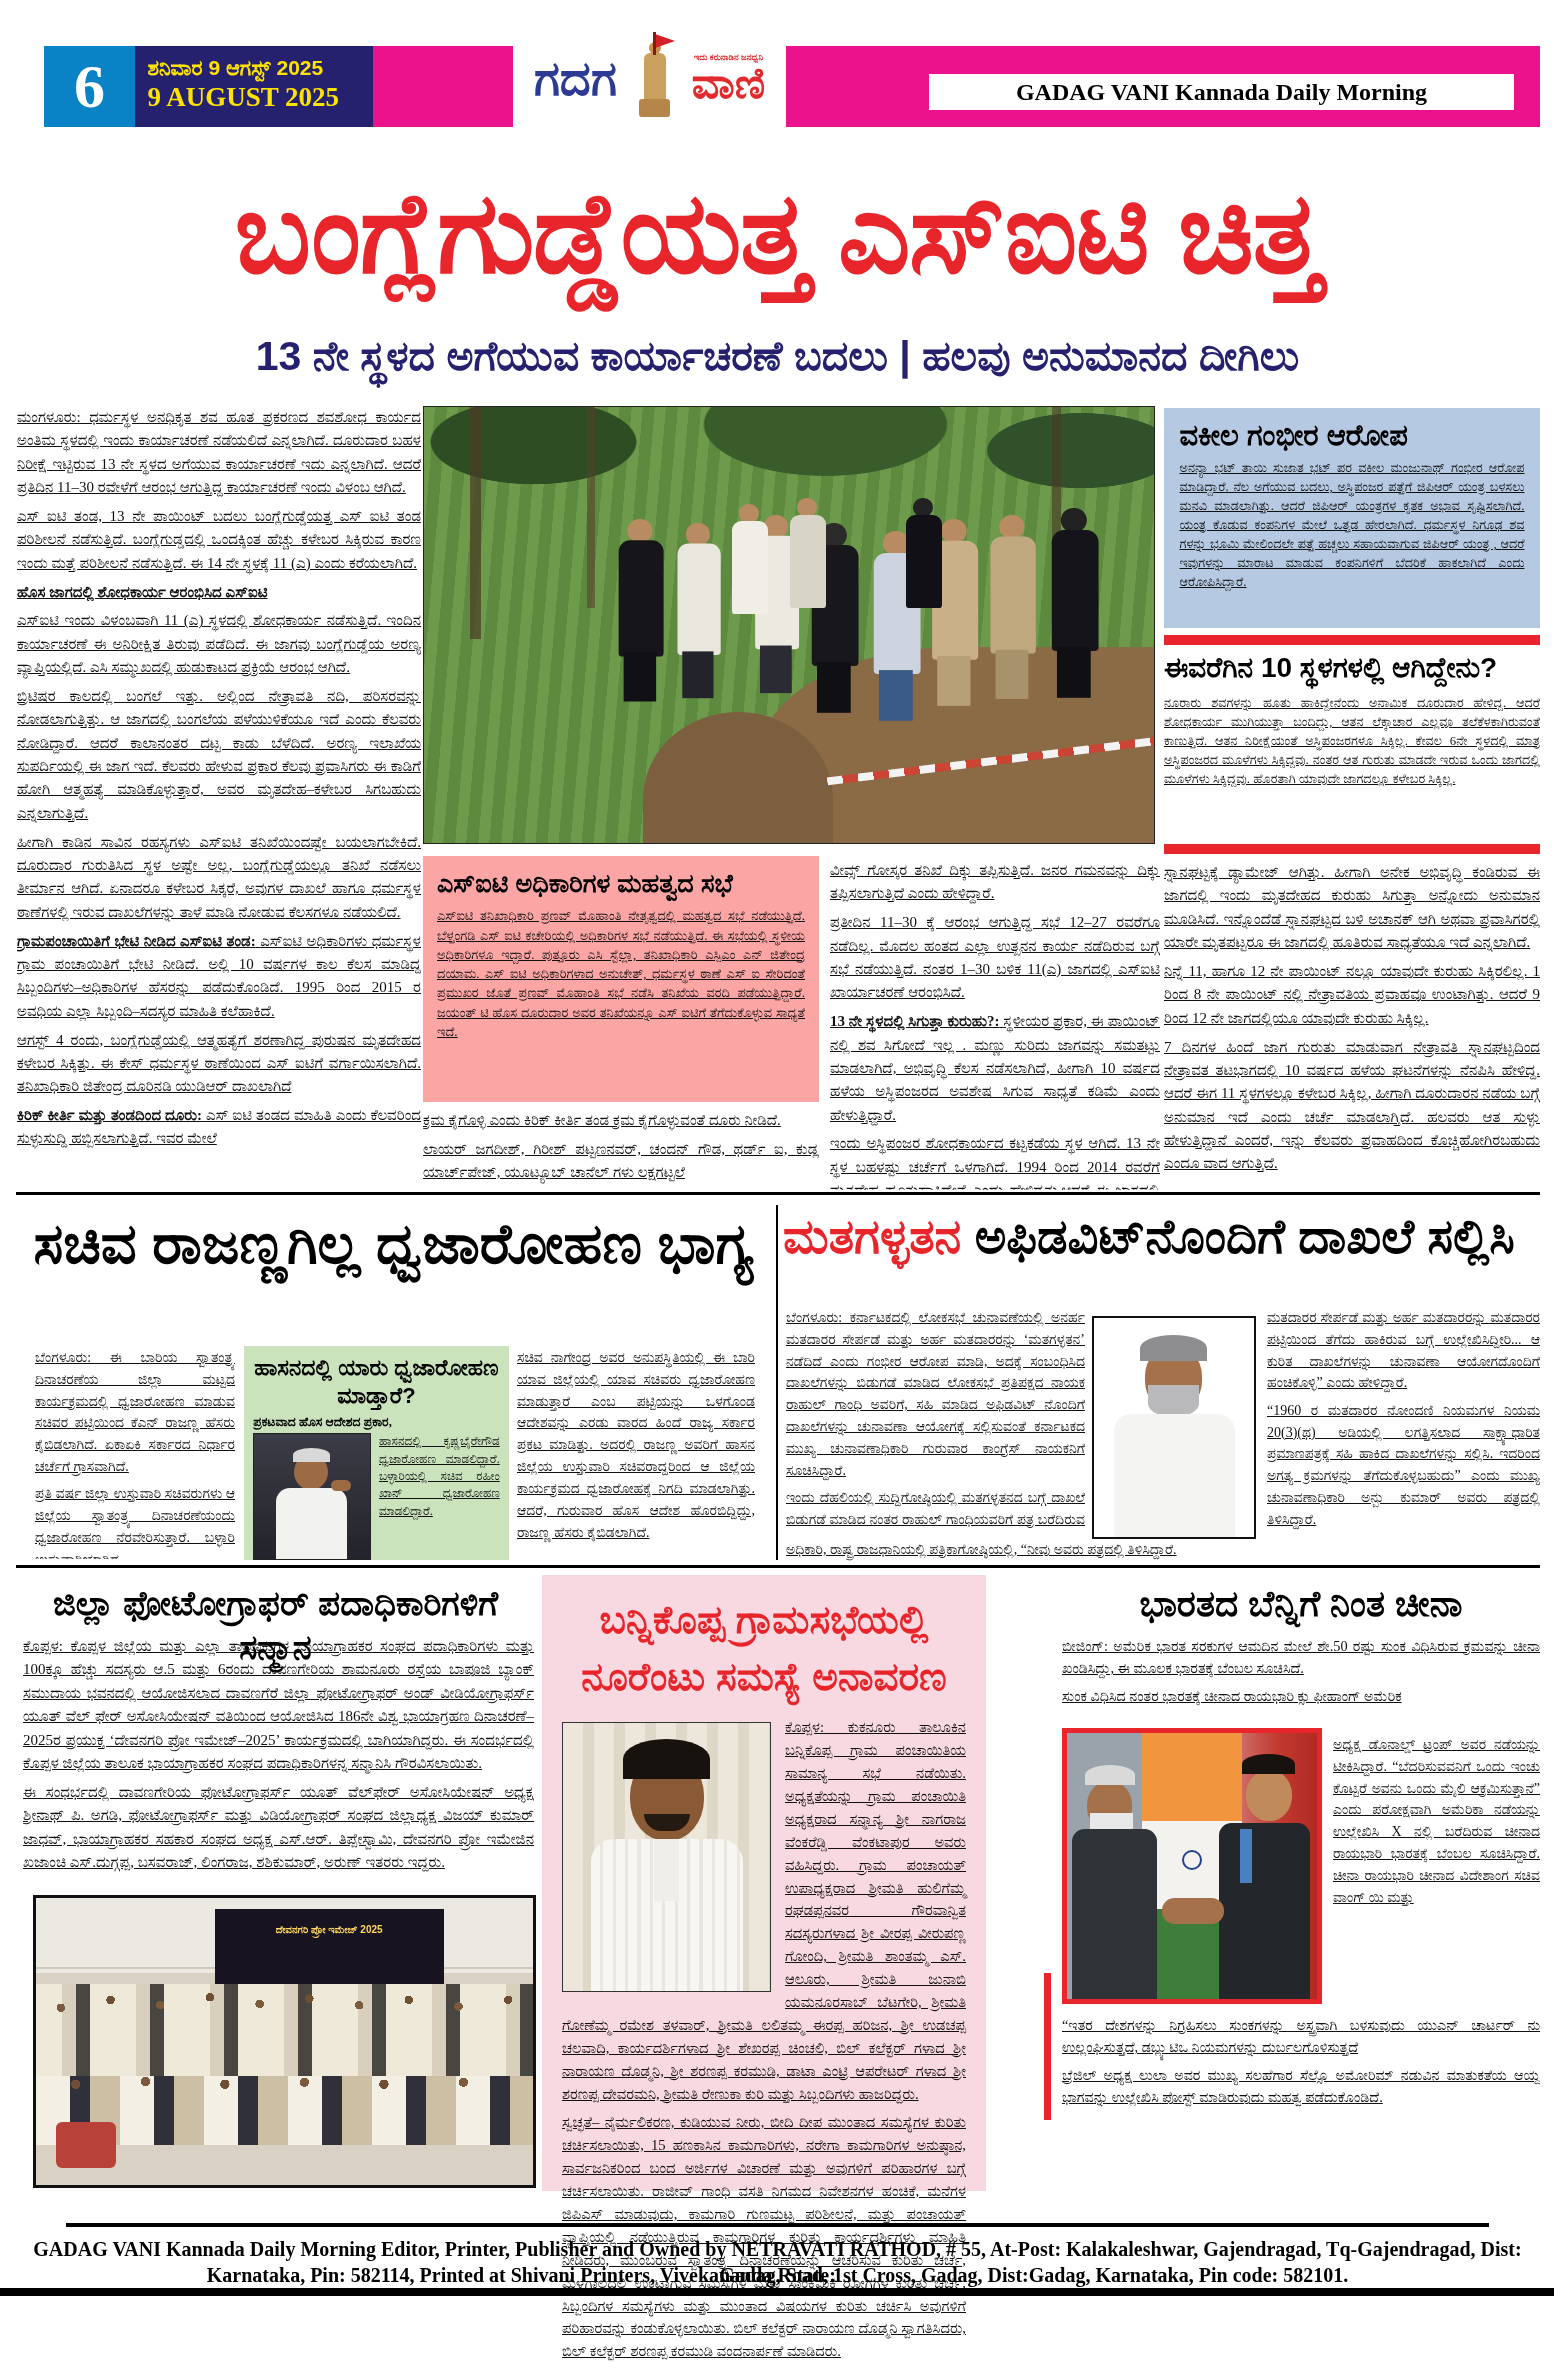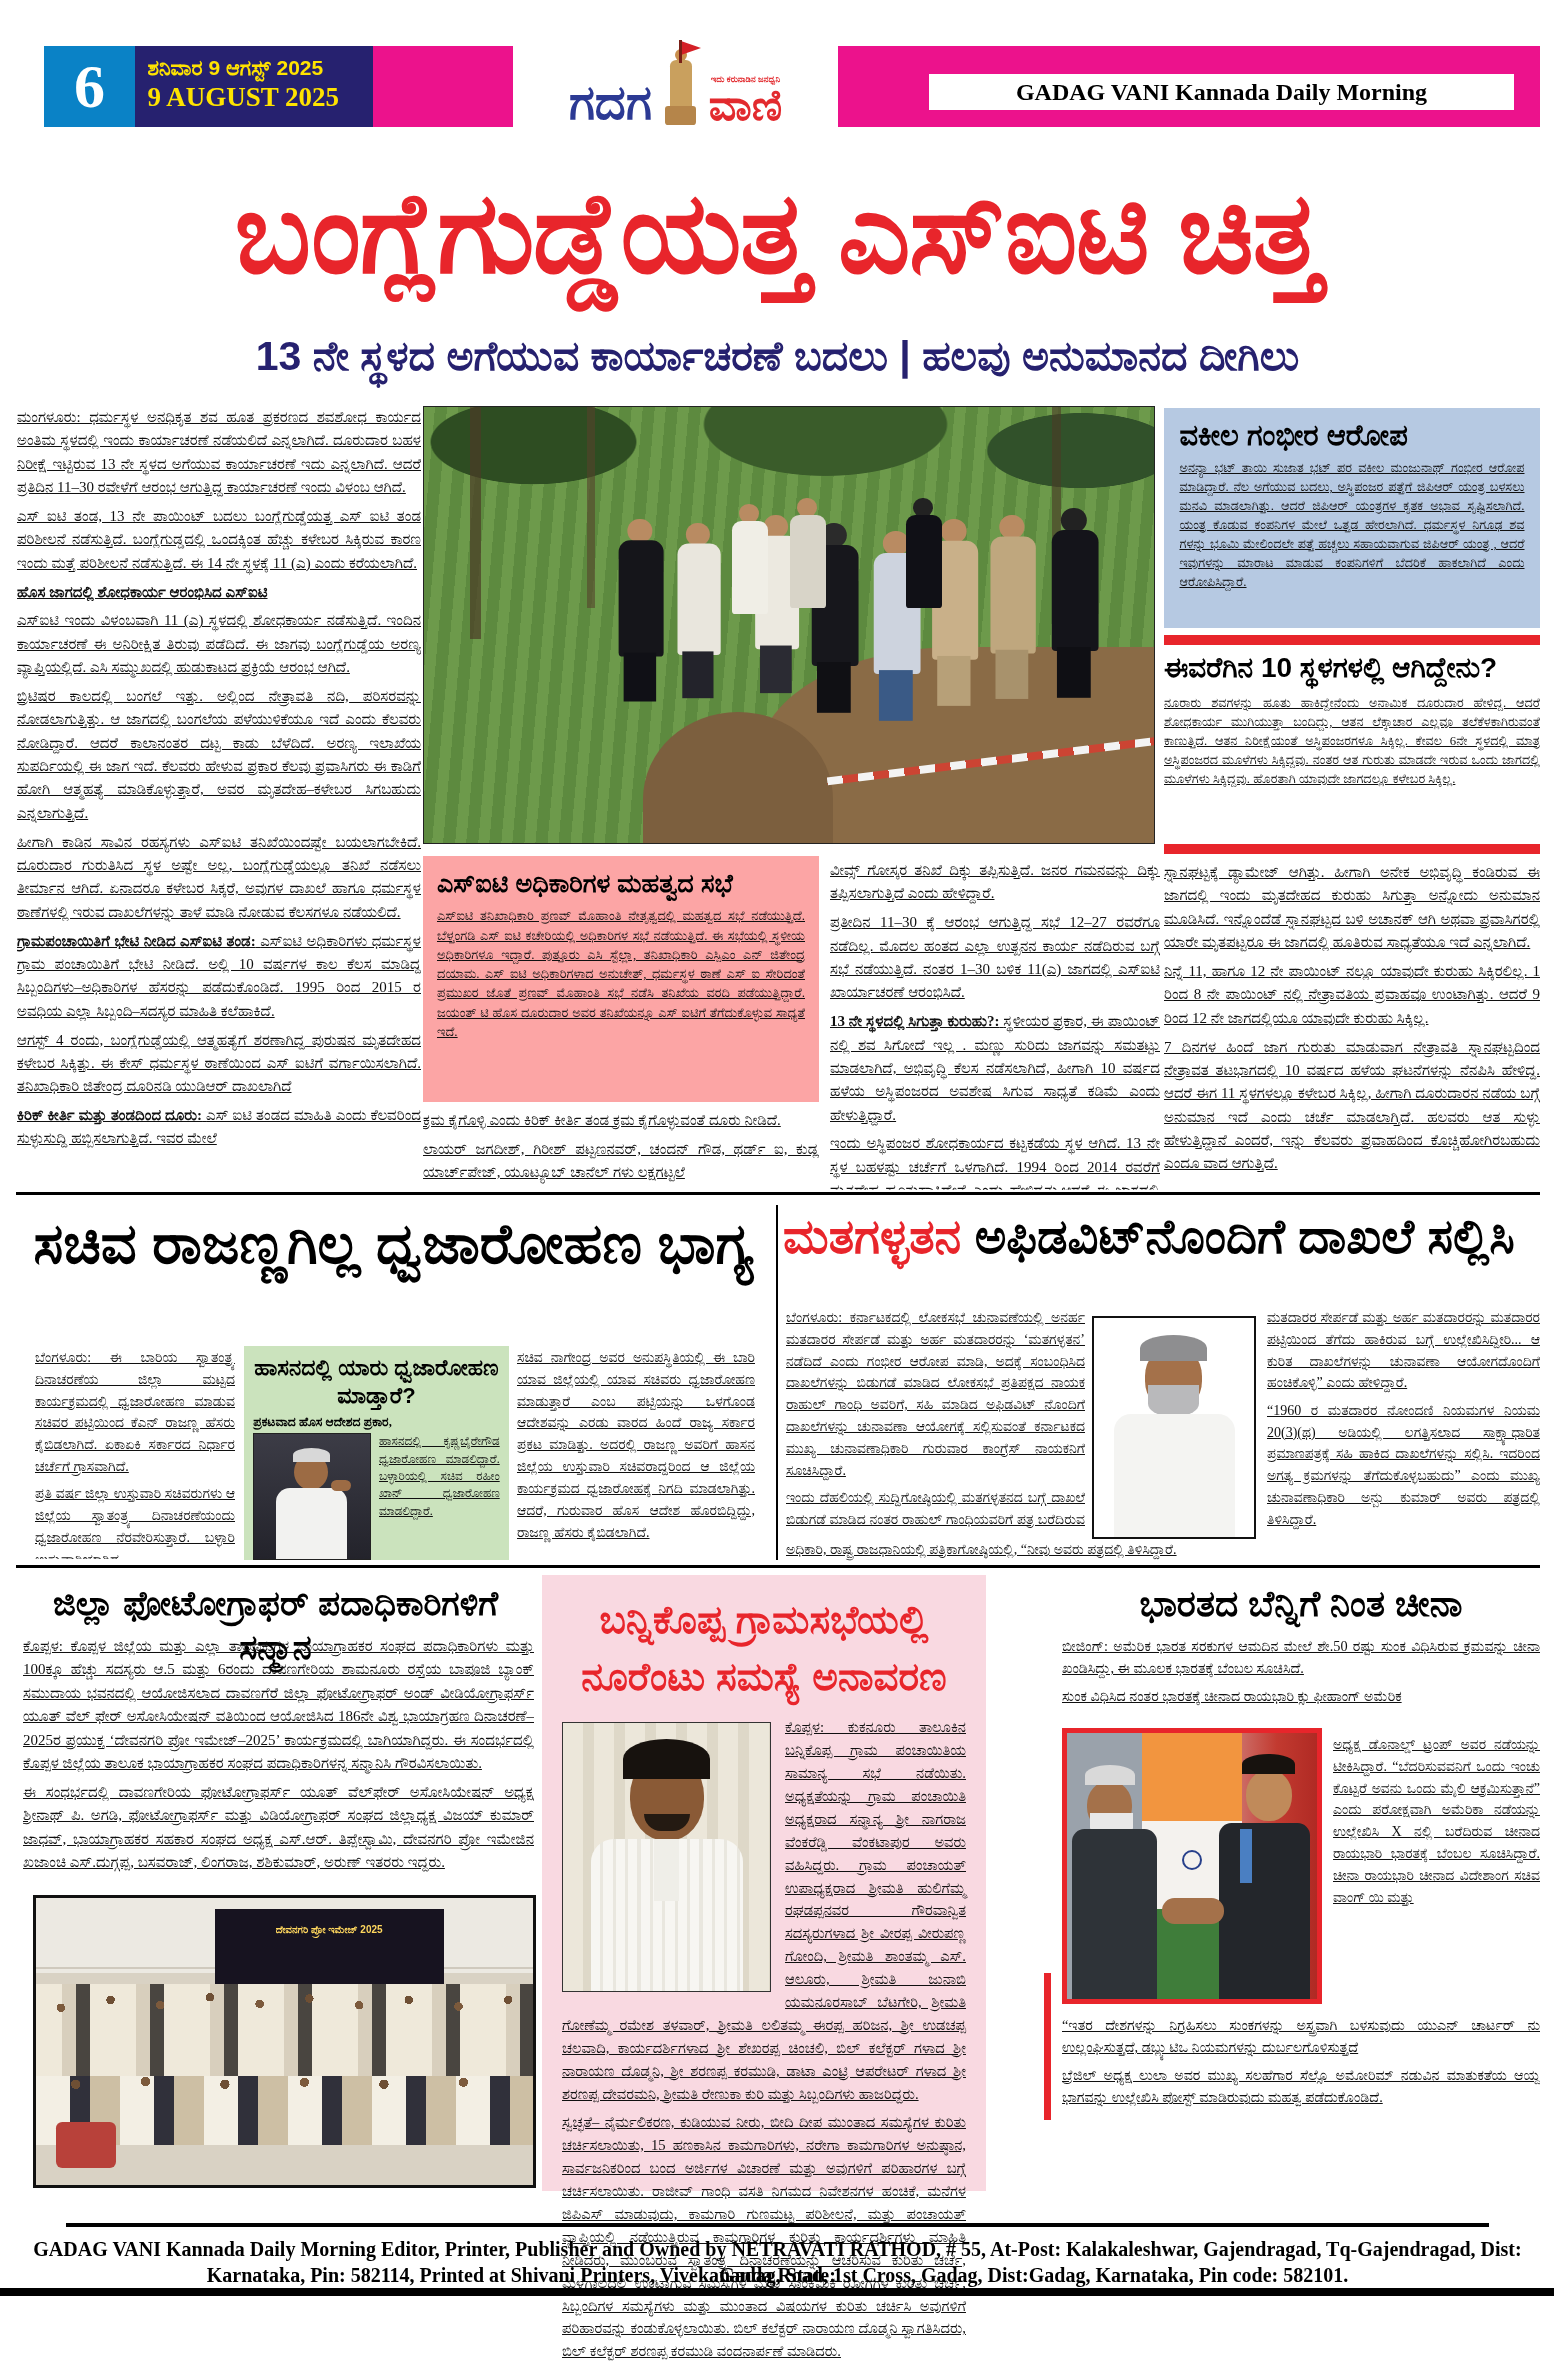--- a/index.html
+++ b/index.html
@@ -33,21 +33,21 @@
               font:bold 62px/81px 'Liberation Serif', serif;text-align:center;">
     <span>6</span>
   </div>
 
   <div class="abs" style="left:135px;top:46px;width:238px;height:81px;background:#26216F;color:#FFE300;
               font-family:'Liberation Sans', sans-serif;font-weight:bold;padding-left:12.4px;box-sizing:border-box;">
     <div style="font-size:21px;margin-top:10px;">ಶನಿವಾರ 9 ಆಗಸ್ಟ್ 2025</div>
     <div style="font-size:27px;margin-top:1.5px;font-family:'Liberation Serif', serif;">9 AUGUST 2025</div>
   </div>
 
-  <div class="abs" style="left:513px;top:31px;width:325px;height:96px;background:#ffffff;display:flex;align-items:flex-end;justify-content:center;gap:12px;">
+  <div class="abs" style="left:513px;top:31px;width:273px;height:96px;background:#ffffff;display:flex;align-items:center;justify-content:center;gap:21px;">
     <span style="color:#2C3A94;font:bold 48px/1 'Liberation Sans', sans-serif;">ಗದಗ</span>
     <span class="abs" style="position:relative;width:33px;height:81px;display:inline-block;">
       <i style="position:absolute;left:11px;top:3.1px;width:12.4px;height:12.4px;border-radius:50%;background:#c98f4e;"></i>
       <i style="position:absolute;left:6.2px;top:14px;width:22px;height:48px;border-radius:6.2px 6.2px 2.3px 2.3px;background:#c9a05e;"></i>
       <i style="position:absolute;left:1.5px;top:60px;width:31px;height:18.6px;border-radius:3.1px;background:#b5854a;"></i>
       <i class="flag-tri" style="position:absolute;left:17px;top:-4.6px;"></i>
       <i style="position:absolute;left:15.5px;top:-6.2px;width:2.3px;height:23px;background:#7a1f17;"></i>
     </span>
     <span style="display:inline-block;text-align:center;">
       <span style="display:block;color:#E22A2E;font:bold 8.5px/1.1 'Liberation Sans', sans-serif;">ಇದು ಕರುನಾಡಿನ ಜನಧ್ವನಿ</span>

